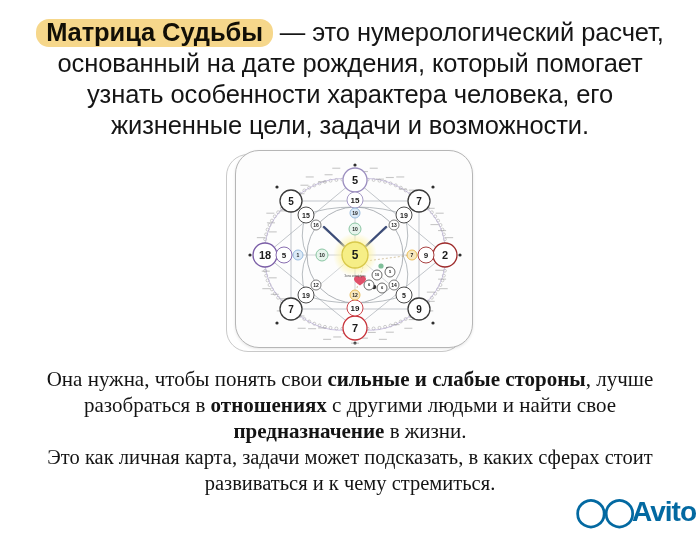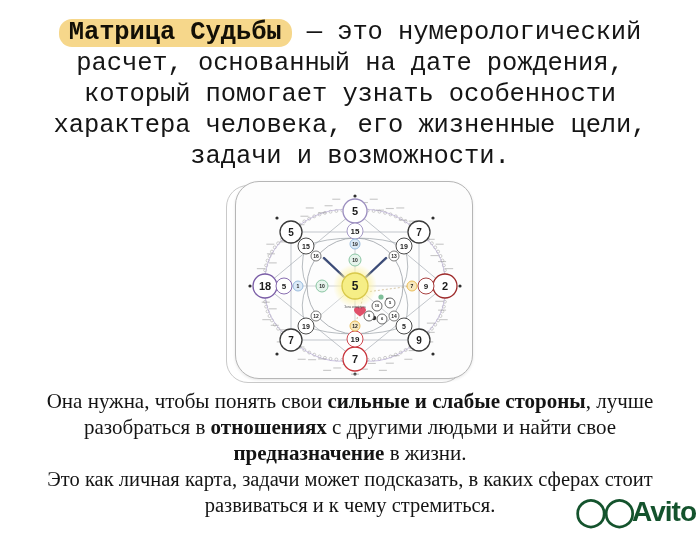--- a/index.html
+++ b/index.html
@@ -16,21 +16,21 @@
     display:flex;
     flex-direction:column;
     align-items:center;
   }
 
   
   .top-text{
     width:640px;
     margin-top:17px;
     text-align:center;
-    font-family:Liberation Mono, monospace;
+    font-family:Liberation Sans, sans-serif;
     font-size:25.5px;
     line-height:31px;
     color:#151515;
     letter-spacing:-0.1px;
   }
   .hl{
     display:inline-block;
     font-weight:bold;
     background:#F6D78B;
     border-radius:13px;
@@ -68,41 +68,42 @@
   }
   .diagram{
     position:absolute;
     left:0;top:0;
     width:238px;height:198px;
   }
 
   
   .bottom-text{
     width:640px;
+    margin-top:9px;
     text-align:center;
     font-family:"Liberation Serif", serif;
     font-size:21px;
     line-height:26px;
     color:#141414;
   }
   .bottom-text .b{font-weight:bold;}
   .bottom-text .small{
     font-size:20.5px;
     line-height:26px;
   }
 
   
   .watermark{
     position:absolute;
     right:4px;
     bottom:12px;
     font-family:"Liberation Sans", sans-serif;
     font-size:28px;
     font-weight:bold;
-    color:#14532d;
+    color:#0369a1;
     letter-spacing:-1px;
     user-select:none;
   }
   .watermark .wm-o{letter-spacing:-3px;}
 </style>
 </head>
 <body>
 
 <div class="page">
 

